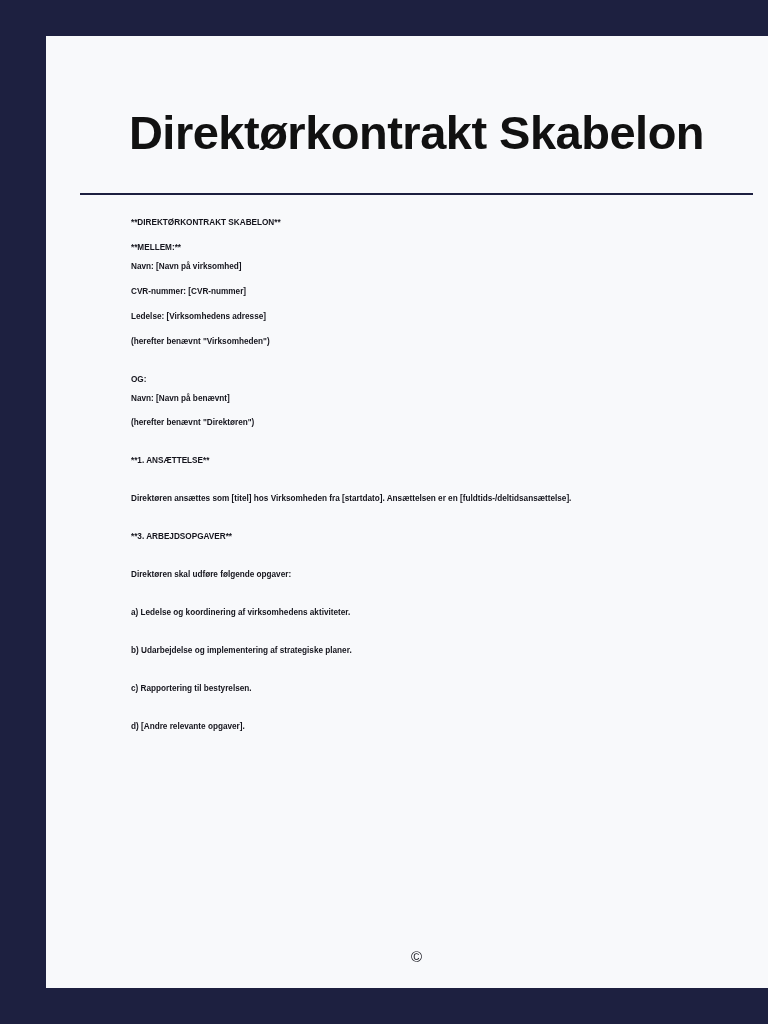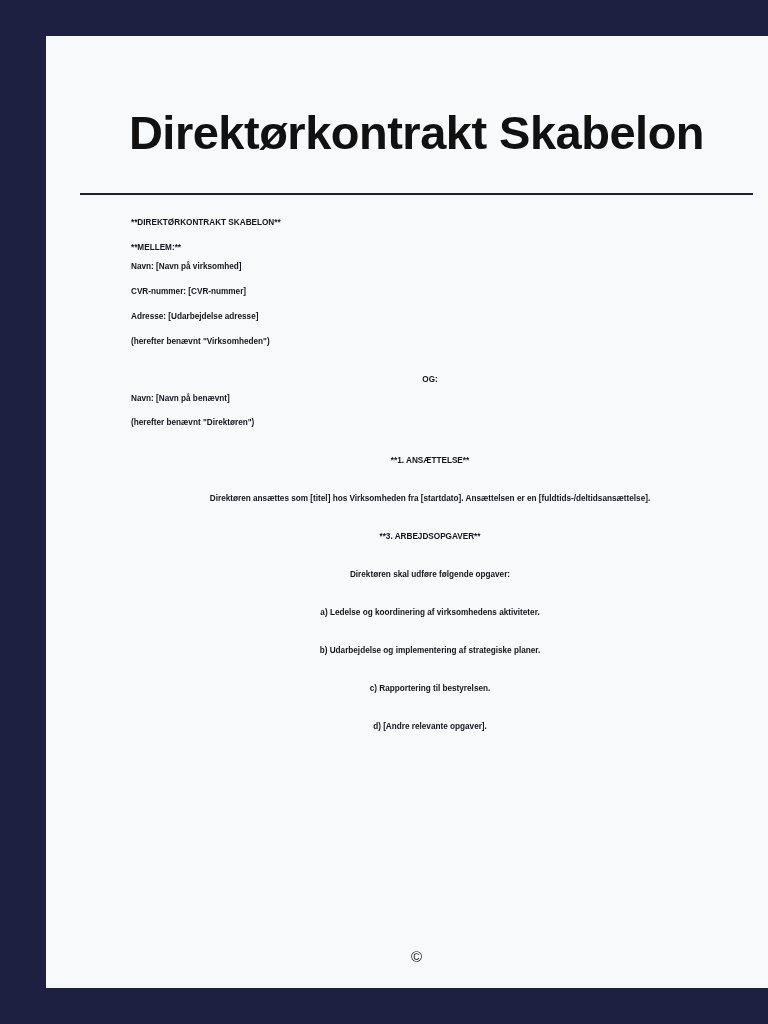--- a/index.html
+++ b/index.html
@@ -43,21 +43,21 @@
   .para {
     margin: 0 0 0 0;
     font-size: 8.2px;
     font-weight: bold;
     color: #14141c;
     line-height: 1.45;
   }
   .para + .para {
     margin-top: 13px;
   }
-  .para.spacer-before { margin-top: 26px; text-align: center; }
+  .para.spacer-before { margin-top: 26px; }
   .para.tight-before { margin-top: 7px; }
   .footer-mark {
     position: absolute;
     left: 0;
     right: 0;
     bottom: 24px;
     text-align: center;
     font-size: 15px;
     color: #14141c;
     line-height: 1;
@@ -73,21 +73,21 @@
 
   <h1 class="doc-title">Direktørkontrakt Skabelon</h1>
 
   <div class="title-rule"></div>
 
   <div class="body-wrap">
     <p class="para">**DIREKTØRKONTRAKT SKABELON**</p>
     <p class="para">**MELLEM:**</p>
     <p class="para tight-before">Navn: [Navn på virksomhed]</p>
     <p class="para">CVR-nummer: [CVR-nummer]</p>
-    <p class="para">Adresse: [Udarbejdelse adresse]</p>
+    <p class="para">Ledelse: [Virksomhedens adresse]</p>
     <p class="para">(herefter benævnt "Virksomheden")</p>
     <p class="para spacer-before">OG:</p>
     <p class="para tight-before">Navn: [Navn på benævnt]</p>
     <p class="para">(herefter benævnt "Direktøren")</p>
     <p class="para spacer-before">**1. ANSÆTTELSE**</p>
     <p class="para spacer-before">Direktøren ansættes som [titel] hos Virksomheden fra [startdato]. Ansættelsen er en [fuldtids-/deltidsansættelse].</p>
     <p class="para spacer-before">**3. ARBEJDSOPGAVER**</p>
     <p class="para spacer-before">Direktøren skal udføre følgende opgaver:</p>
     <p class="para spacer-before">a) Ledelse og koordinering af virksomhedens aktiviteter.</p>
     <p class="para spacer-before">b) Udarbejdelse og implementering af strategiske planer.</p>

